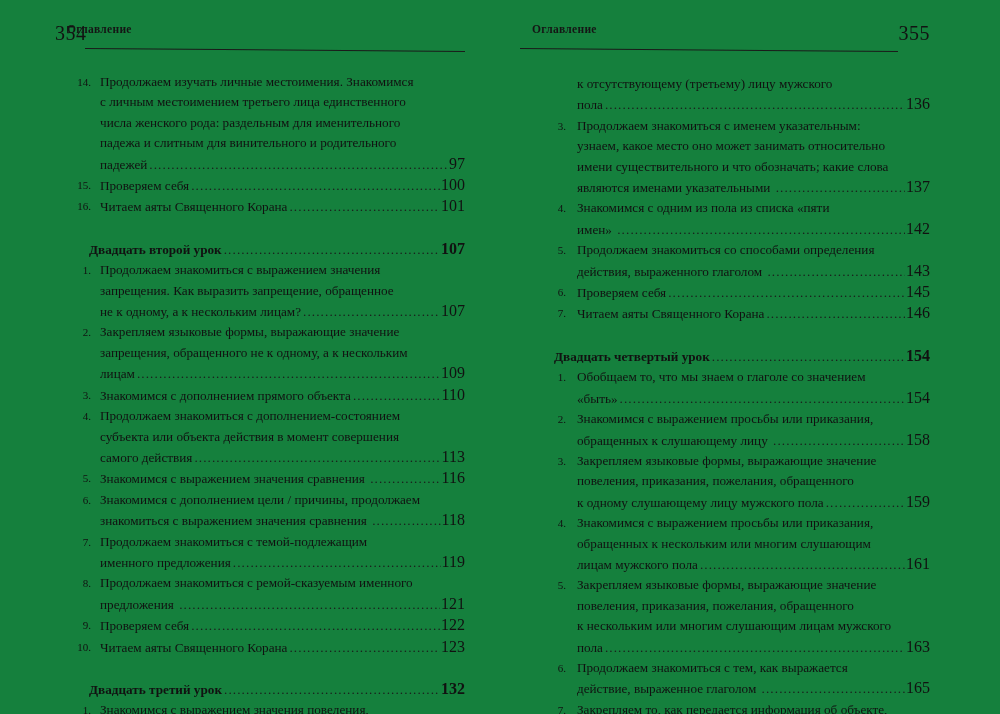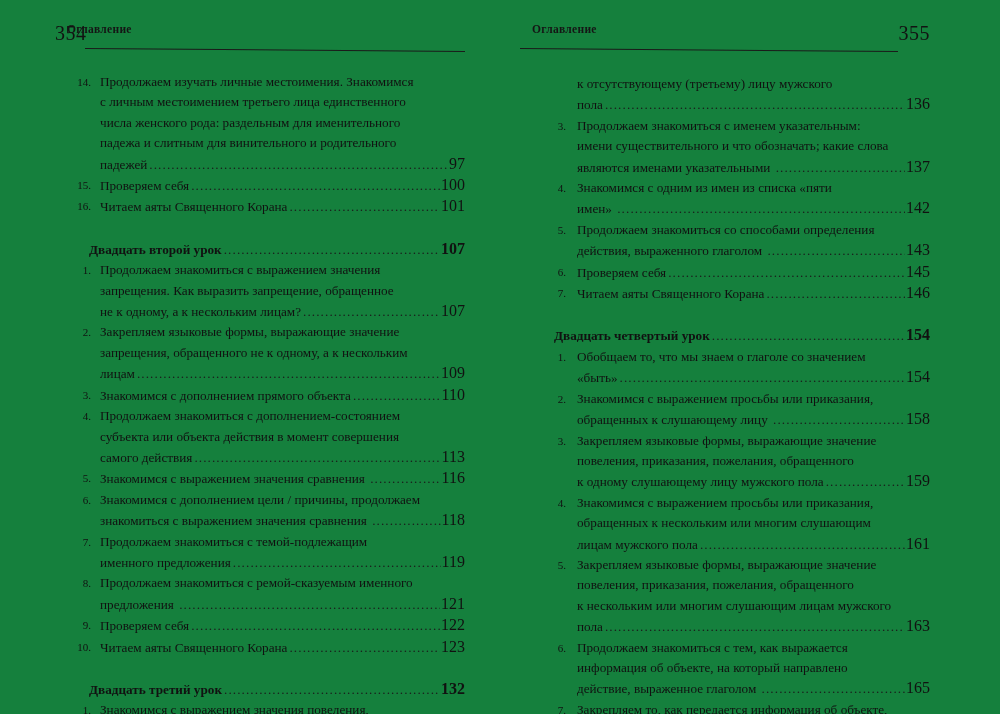--- a/index.html
+++ b/index.html
@@ -343,32 +343,33 @@
                 <span class="txt">пола</span>
                 <span class="leader">........................................................................................................................................................................................................</span>
                 <span class="pageno">136</span>
               </div>
             </div>
           </div>
           <div class="entry">
             <div class="num">3.</div>
             <div class="body">
               <div>Продолжаем знакомиться с именем указательным:</div>
+              <div>узнаем, какое место оно может занимать относительно</div>
               <div>имени существительного и что обозначать; какие слова</div>
               <div class="line">
                 <span class="txt">являются именами указательными </span>
                 <span class="leader">........................................................................................................................................................................................................</span>
                 <span class="pageno">137</span>
               </div>
             </div>
           </div>
           <div class="entry">
             <div class="num">4.</div>
             <div class="body">
-              <div>Знакомимся с одним из имен из списка «пяти</div>
+              <div>Знакомимся с одним из пола из списка «пяти</div>
               <div class="line">
                 <span class="txt">имен» </span>
                 <span class="leader">........................................................................................................................................................................................................</span>
                 <span class="pageno">142</span>
               </div>
             </div>
           </div>
           <div class="entry">
             <div class="num">5.</div>
             <div class="body">
@@ -463,21 +464,20 @@
                 <span class="txt">пола</span>
                 <span class="leader">........................................................................................................................................................................................................</span>
                 <span class="pageno">163</span>
               </div>
             </div>
           </div>
           <div class="entry">
             <div class="num">6.</div>
             <div class="body">
               <div>Продолжаем знакомиться с тем, как выражается</div>
-              <div>информация об объекте, на который направлено</div>
               <div class="line">
                 <span class="txt">действие, выраженное глаголом </span>
                 <span class="leader">........................................................................................................................................................................................................</span>
                 <span class="pageno">165</span>
               </div>
             </div>
           </div>
           <div class="entry">
             <div class="num">7.</div>
             <div class="body">

